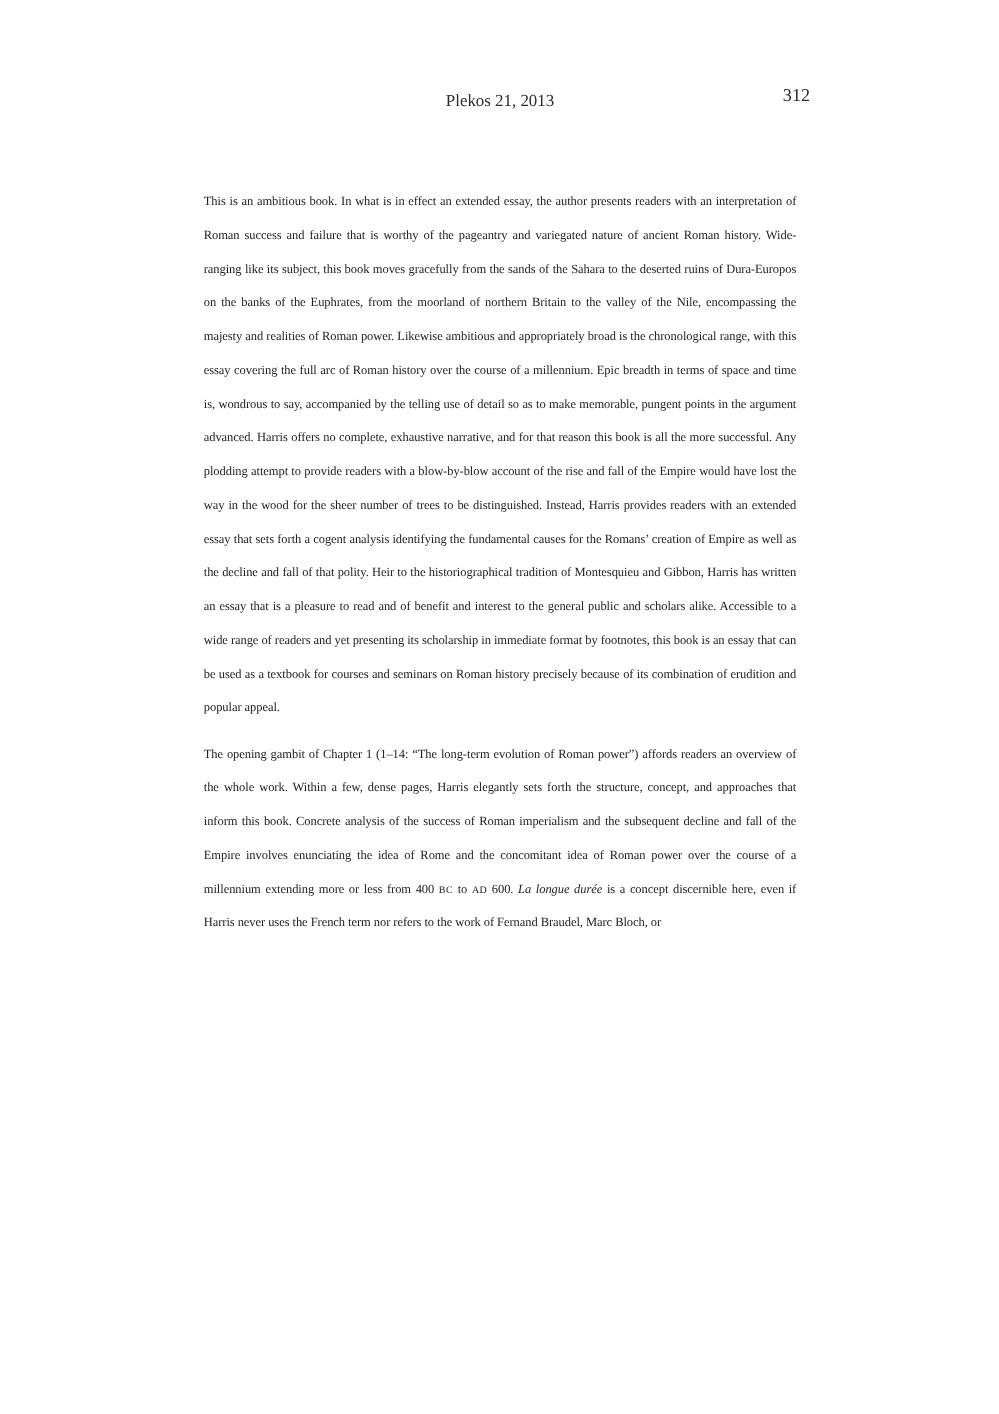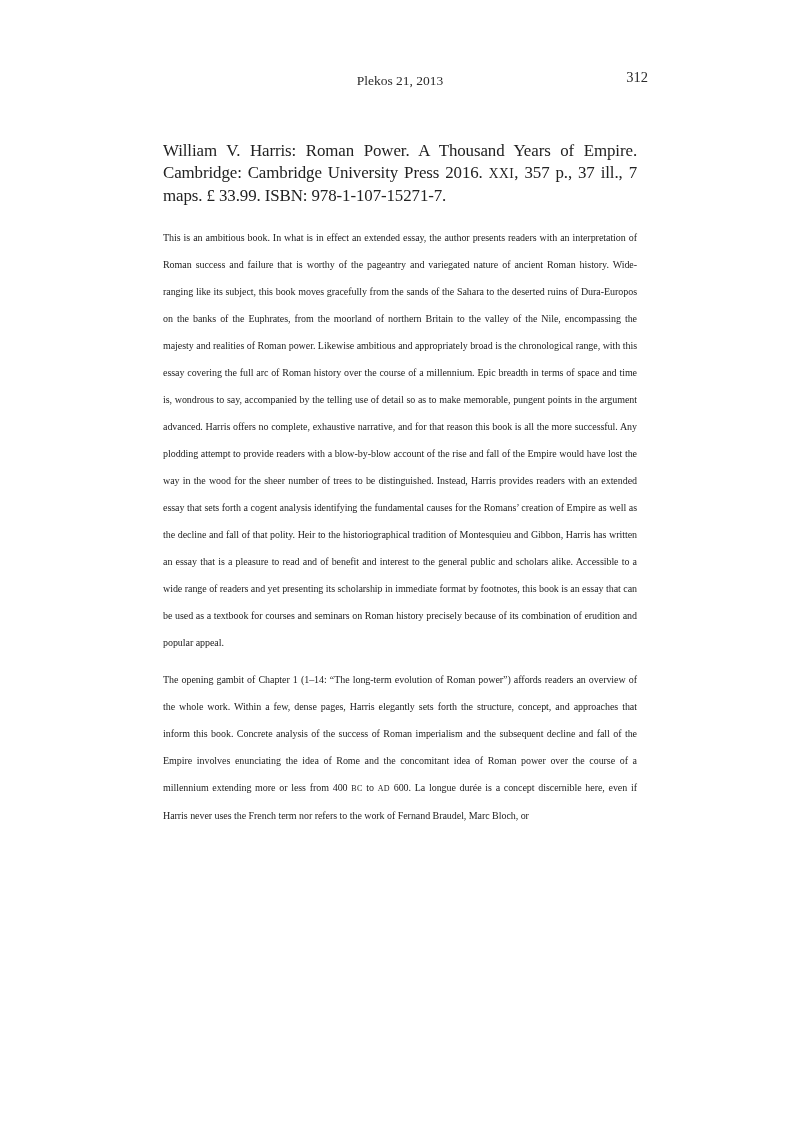--- a/index.html
+++ b/index.html
@@ -55,35 +55,35 @@
     margin: 8px 0 10px 0;
     font-size: 10px;
     line-height: 27px;
     letter-spacing: -0.05px;
   }
   .sc {
     font-size: 0.8em;
     letter-spacing: 0.04em;
   }
   .it {
+    font-style: italic;
   }
 </style>
 </head>
 <body>
 
 <div class="page">
 
   <div class="running-header">
     <span class="journal-title">Plekos 21, 2013</span>
     <span class="page-number">312</span>
   </div>
 
   <div class="content">
 
-    <p class="citation"><span>William V. Harris: Roman Power. A Thousand Years of Empire. Cambridge: Cambridge University Press 2016. </span><span class="sc">XXI</span><span>, 357 p., 37 ill., 7 maps. £ 33.99. ISBN: 978-1-107-15271-7.</span></p>
 
     <p class="body-para">This is an ambitious book. In what is in effect an extended essay, the author presents readers with an interpretation of Roman success and failure that is worthy of the pageantry and variegated nature of ancient Roman history. Wide-ranging like its subject, this book moves gracefully from the sands of the Sahara to the deserted ruins of Dura-Europos on the banks of the Euphrates, from the moorland of northern Britain to the valley of the Nile, encompassing the majesty and realities of Roman power. Likewise ambitious and appropriately broad is the chronological range, with this essay covering the full arc of Roman history over the course of a millennium. Epic breadth in terms of space and time is, wondrous to say, accompanied by the telling use of detail so as to make memorable, pungent points in the argument advanced. Harris offers no complete, exhaustive narrative, and for that reason this book is all the more successful. Any plodding attempt to provide readers with a blow-by-blow account of the rise and fall of the Empire would have lost the way in the wood for the sheer number of trees to be distinguished. Instead, Harris provides readers with an extended essay that sets forth a cogent analysis identifying the fundamental causes for the Romans’ creation of Empire as well as the decline and fall of that polity. Heir to the historiographical tradition of Montesquieu and Gibbon, Harris has written an essay that is a pleasure to read and of benefit and interest to the general public and scholars alike. Accessible to a wide range of readers and yet presenting its scholarship in immediate format by footnotes, this book is an essay that can be used as a textbook for courses and seminars on Roman history precisely because of its combination of erudition and popular appeal.</p>
 
     <p class="body-para"><span>The opening gambit of Chapter 1 (1–14: “The long-term evolution of Roman power”) affords readers an overview of the whole work. Within a few, dense pages, Harris elegantly sets forth the structure, concept, and approaches that inform this book. Concrete analysis of the success of Roman imperialism and the subsequent decline and fall of the Empire involves enunciating the idea of Rome and the concomitant idea of Roman power over the course of a millennium extending more or less from 400 </span><span class="sc">BC</span><span> to </span><span class="sc">AD</span><span> 600. </span><span class="it">La longue durée</span><span> is a concept discernible here, even if Harris never uses the French term nor refers to the work of Fernand Braudel, Marc Bloch, or</span></p>
 
   </div>
 
 </div>
 
 </body></html>

